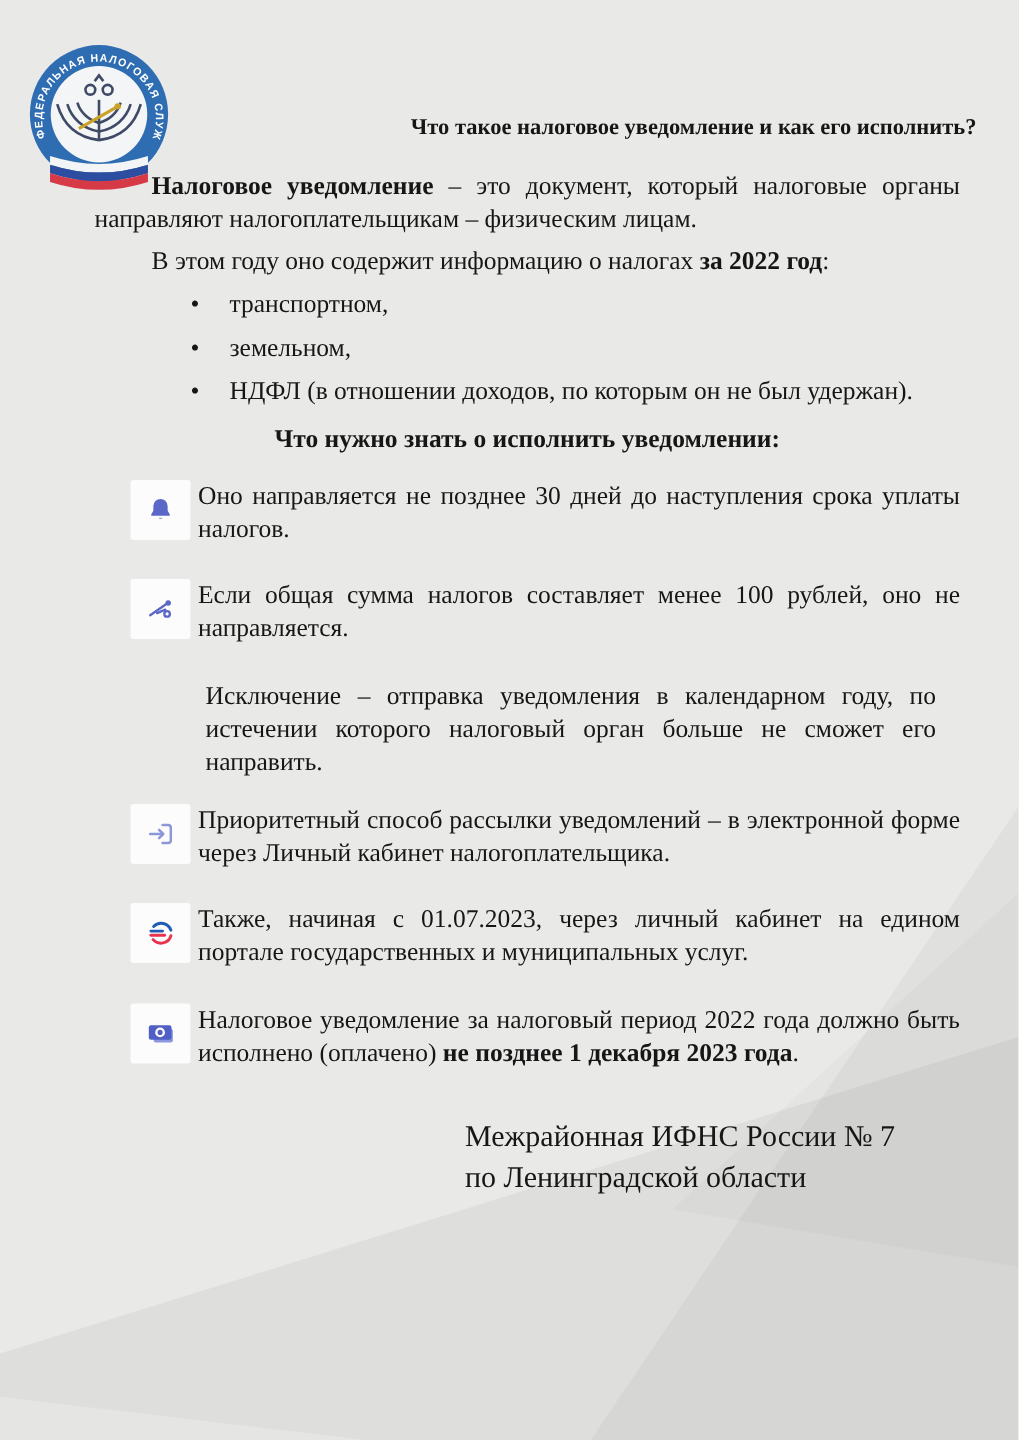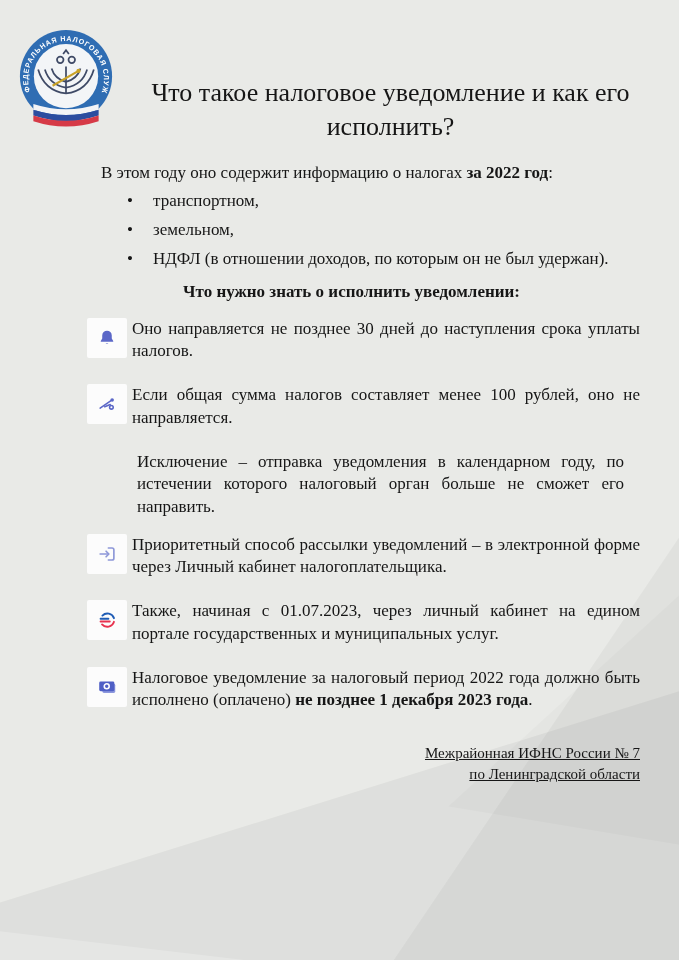--- a/index.html
+++ b/index.html
@@ -17,23 +17,23 @@
   .facet-1 { background: rgba(0,0,0,0.045); clip-path: polygon(0 94%, 100% 72%, 100% 100%, 0 100%); }
   .facet-2 { background: rgba(0,0,0,0.035); clip-path: polygon(100% 56%, 58% 100%, 100% 100%); }
   .facet-3 { background: rgba(0,0,0,0.02);  clip-path: polygon(100% 62%, 66% 84%, 100% 88%); }
   .facet-4 { background: rgba(255,255,255,0.22); clip-path: polygon(0 97%, 36% 100%, 0 100%); }
 
   .logo {
     position:absolute; left:18px; top:28px; width:96px; height:104px;
   }
   .title {
     margin: 76px 28px 0 130px;
-    text-align: center;
-    font-weight: normal;
-    font-size: 26px;
+    text-align: right;
+    font-weight: bold;
+    font-size: 15px;
     line-height: 1.32;
   }
   .content {
     position: relative;
     margin: 17px 39px 0 63px;
     font-size: 17px;
     line-height: 1.31;
   }
   .content p { margin: 0 0 6px 0; text-align: justify; }
   p.indent { text-indent: 38px; }
@@ -50,24 +50,23 @@
     flex: 0 0 40px; width: 40px; height: 40px;
     background: #fcfcfc; border-radius: 2px;
     display: flex; align-items: center; justify-content: center;
     margin-right: 5px;
   }
   .row-text { flex: 1; text-align: justify; margin: 0; }
   .note { margin: 0 16px 16px 74px !important; text-align: justify; }
   .footer {
     width: 330px;
     margin: 26px 0 0 auto;
-    text-align: right;
-    font-size: 15px;
+    text-align: left;
+    font-size: 20px;
     line-height: 1.35;
-    text-decoration: underline;
   }
 </style>
 </head>
 <body>
 
 <div class="page">
 
   <div class="facet facet-1"></div>
   <div class="facet facet-2"></div>
   <div class="facet facet-3"></div>
@@ -104,20 +103,21 @@
         <path d="M16 85 Q50 96 84 85 L84 91 Q50 102 16 91 Z" fill="#2c4da0"></path>
         <path d="M16 91 Q50 102 84 91 L84 97 Q50 108 16 97 Z" fill="#d63a47"></path>
       </g>
     </svg>
   </div>
 
   <div class="title">Что такое налоговое уведомление и как его исполнить?</div>
 
   <div class="content">
 
+    <p class="indent"><b>Налоговое уведомление</b><span> – это документ, который налоговые органы направляют налогоплательщикам – физическим лицам.</span></p>
 
     <p class="indent"><span>В этом году оно содержит информацию о налогах </span><b>за 2022 год</b><span>:</span></p>
 
     <p class="bullet"><span>транспортном,</span></p>
     <p class="bullet"><span>земельном,</span></p>
     <p class="bullet"><span>НДФЛ (в отношении доходов, по которым он не был удержан).</span></p>
 
     <p class="section-heading">Что нужно знать о исполнить уведомлении:</p>
 
     <div class="row">

